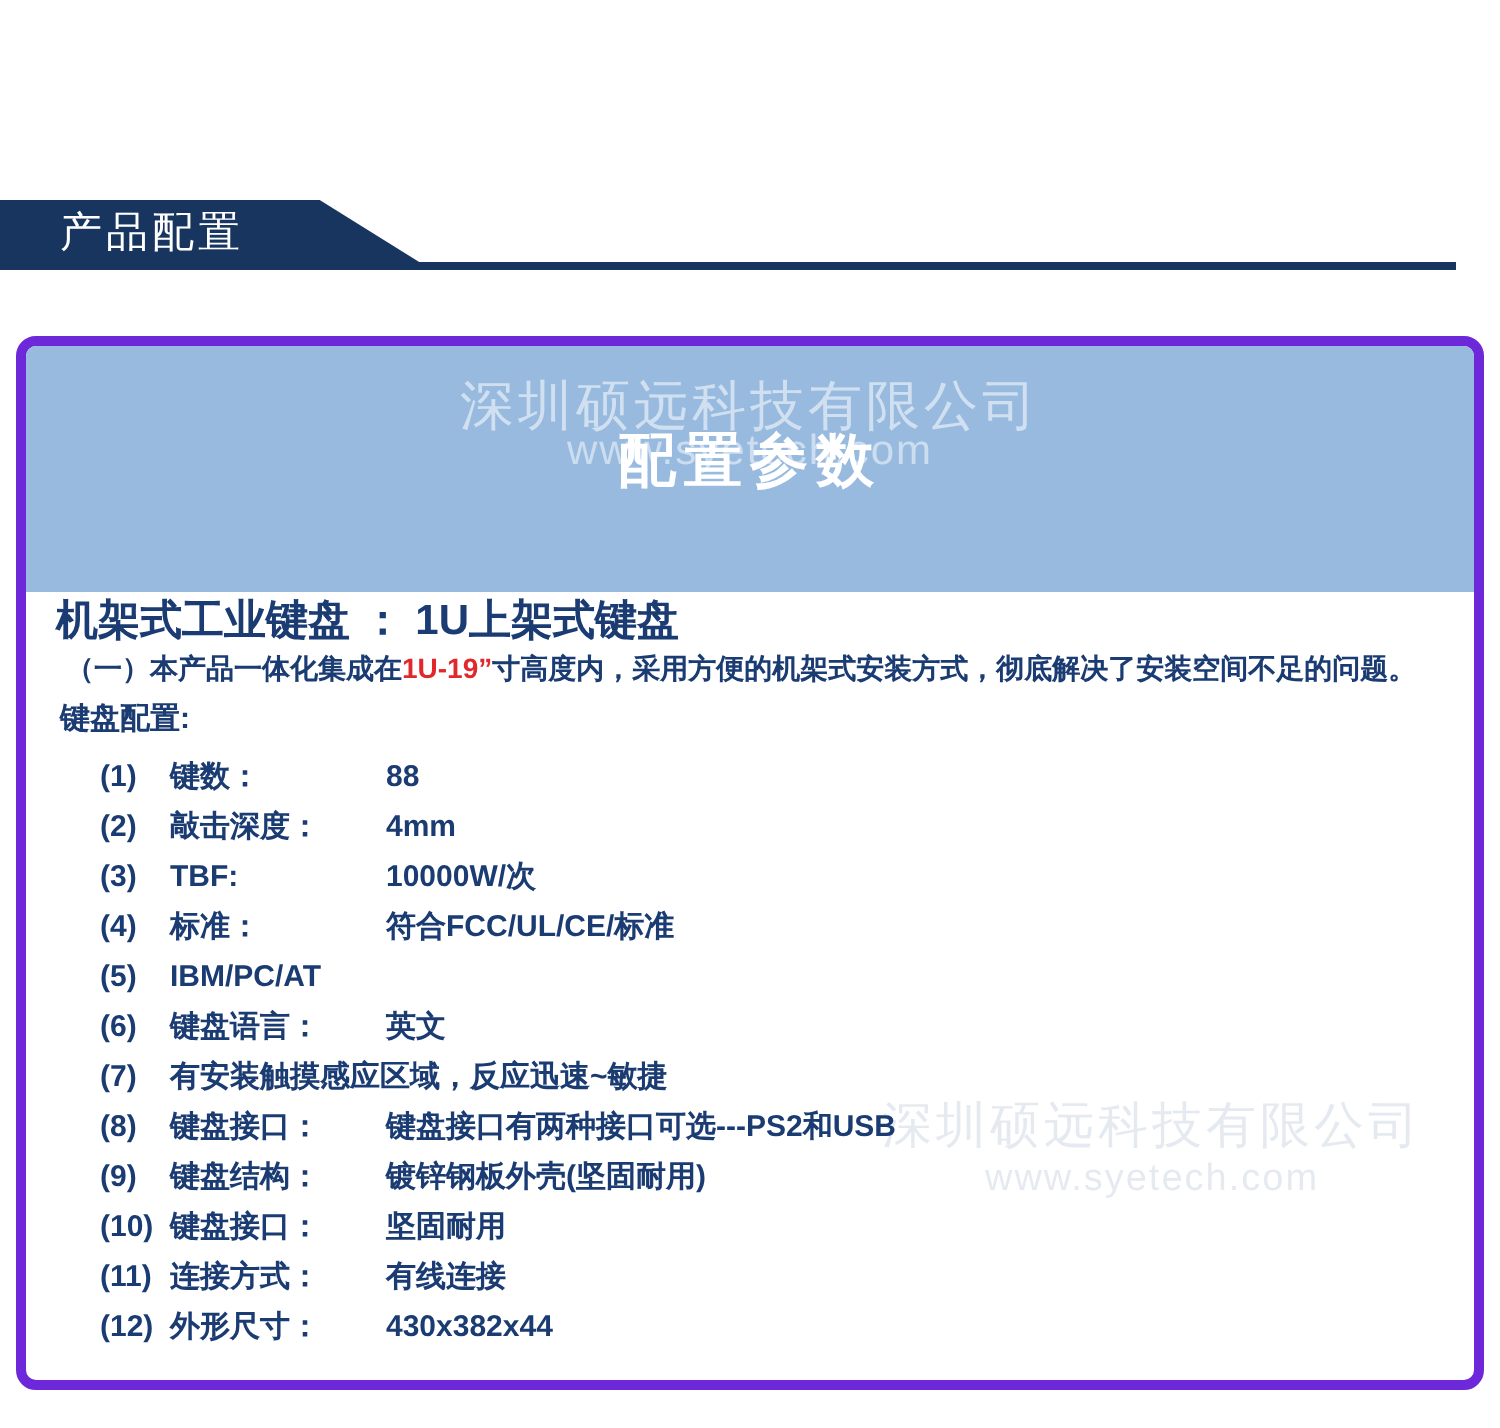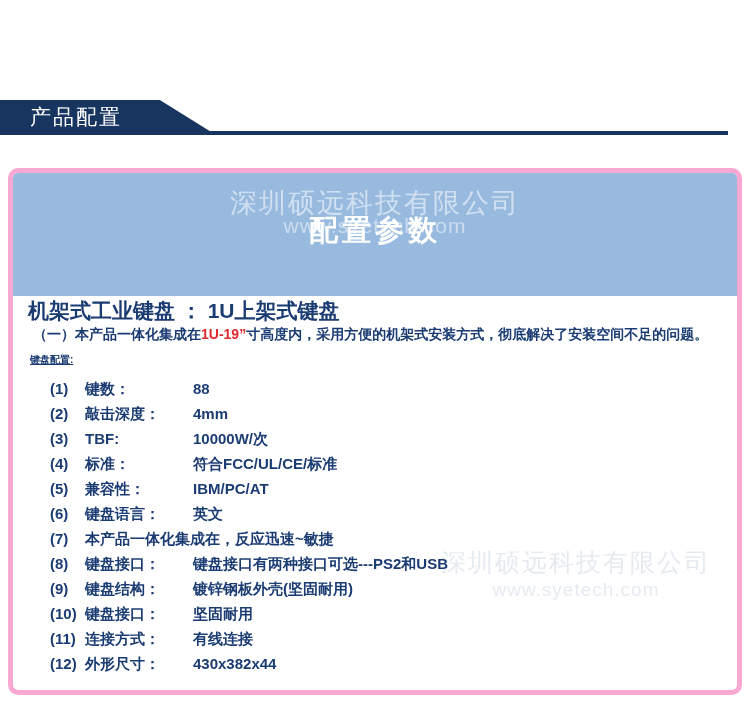--- a/index.html
+++ b/index.html
@@ -17,21 +17,21 @@
     clip-path:polygon(0 0,74% 0,100% 100%,0 100%);
   }
   .tab-label{
     position:absolute;left:30px;top:0;height:35px;line-height:34px;
     color:#ffffff;font-size:21px;letter-spacing:2px;white-space:nowrap;
   }
 
   
   .panel{
     position:absolute;left:8px;top:168px;width:734px;height:527px;
-    box-sizing:border-box;border:5px solid #f9a8d4;border-radius:10px;
+    box-sizing:border-box;border:5px solid #6d28d9;border-radius:10px;
     background:#ffffff;overflow:hidden;
   }
   .panel-head{position:relative;height:123px;background:#98badf;overflow:hidden;}
   .wm-company{
     position:absolute;top:12px;left:0;width:100%;text-align:center;
     font-size:27px;color:rgba(255,255,255,0.55);letter-spacing:2px;white-space:nowrap;
   }
   .wm-site{
     position:absolute;top:41px;left:0;width:100%;text-align:center;
     font-size:21px;color:rgba(255,255,255,0.50);letter-spacing:1px;white-space:nowrap;
@@ -42,21 +42,21 @@
   }
 
   
   .panel-body{
     position:relative;height:399px;padding:4px 6px 0 15px;box-sizing:border-box;
     color:#1b3c73;font-weight:bold;
   }
   .spec-heading{font-size:21px;line-height:22px;white-space:nowrap;}
   .spec-para{font-size:14px;line-height:24px;margin-left:5px;white-space:nowrap;}
   .hl-red{color:#e1282c;}
-  .spec-subheading{font-size:10px;line-height:24px;margin-top:2px;margin-left:2px;white-space:nowrap;text-decoration:underline;}
+  .spec-subheading{font-size:15px;line-height:24px;margin-top:2px;margin-left:2px;white-space:nowrap;}
   .spec-list{margin-top:4px;position:relative;z-index:1;}
   .spec-row{
     display:grid;grid-template-columns:35px 108px auto;
     padding-left:22px;height:25px;line-height:25px;font-size:15px;white-space:nowrap;
   }
   .col-no{}
   .col-label{}
   .col-value{}
 
   
@@ -114,31 +114,30 @@
         <span class="col-label">TBF:</span>
         <span class="col-value">10000W/次</span>
       </div>
       <div class="spec-row">
         <span class="col-no">(4)</span>
         <span class="col-label">标准：</span>
         <span class="col-value">符合FCC/UL/CE/标准</span>
       </div>
       <div class="spec-row">
         <span class="col-no">(5)</span>
-        <span class="col-label">兼容性：</span>
         <span class="col-value">IBM/PC/AT</span>
       </div>
       <div class="spec-row">
         <span class="col-no">(6)</span>
         <span class="col-label">键盘语言：</span>
         <span class="col-value">英文</span>
       </div>
       <div class="spec-row">
         <span class="col-no">(7)</span>
-        <span class="col-value">本产品一体化集成在，反应迅速~敏捷</span>
+        <span class="col-value">有安装触摸感应区域，反应迅速~敏捷</span>
       </div>
       <div class="spec-row">
         <span class="col-no">(8)</span>
         <span class="col-label">键盘接口：</span>
         <span class="col-value">键盘接口有两种接口可选---PS2和USB</span>
       </div>
       <div class="spec-row">
         <span class="col-no">(9)</span>
         <span class="col-label">键盘结构：</span>
         <span class="col-value">镀锌钢板外壳(坚固耐用)</span>

